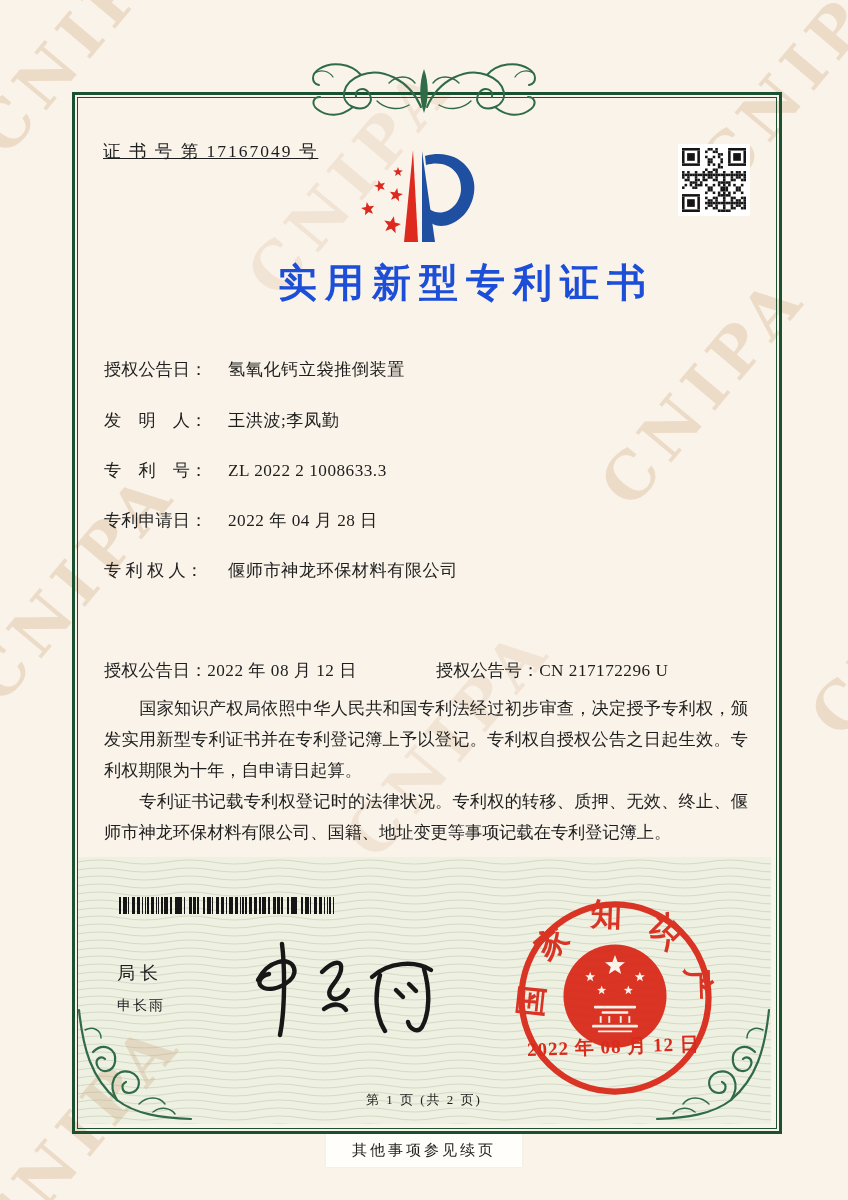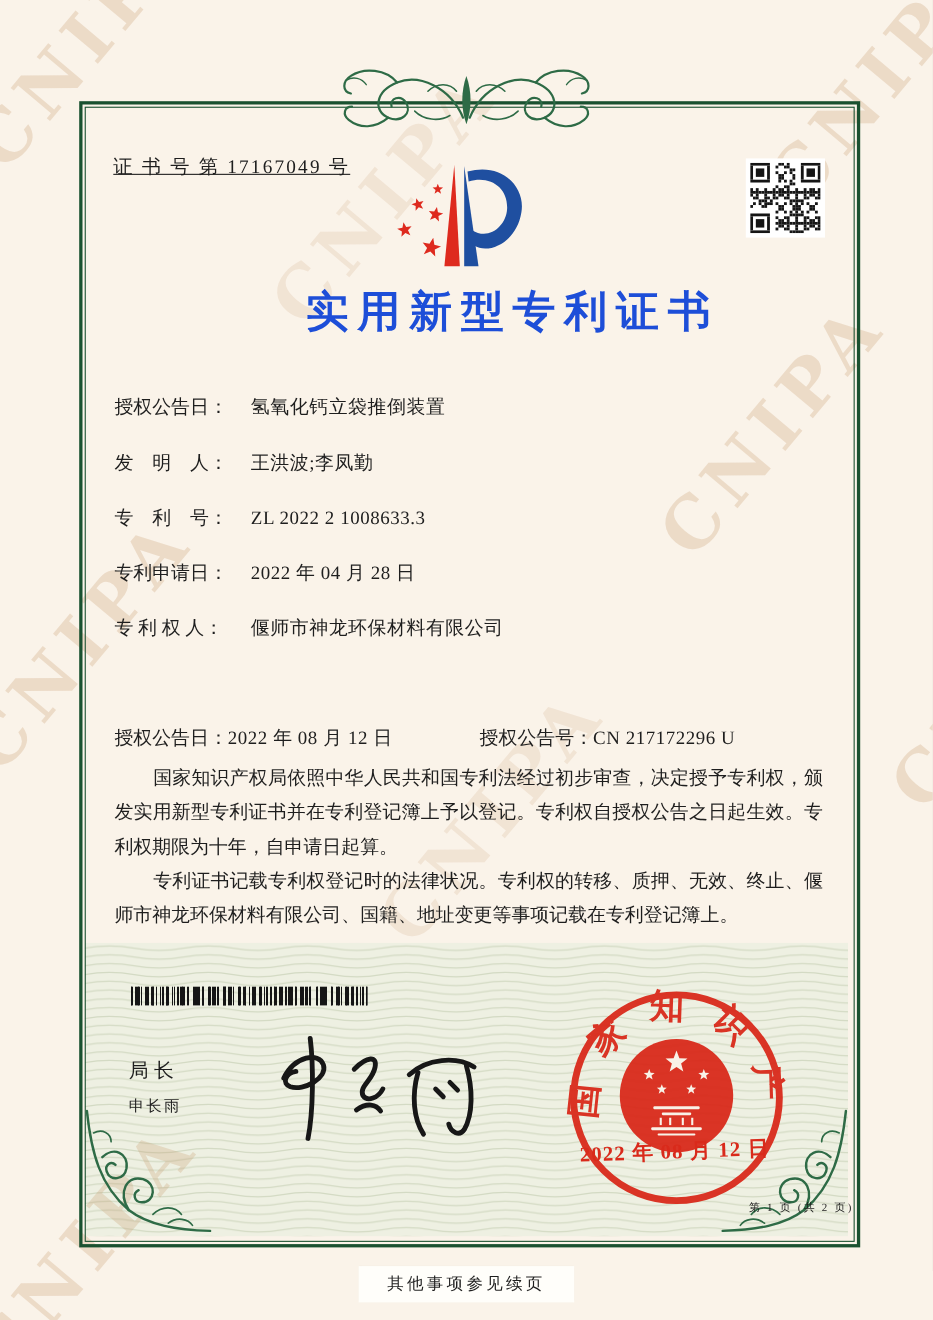--- a/index.html
+++ b/index.html
@@ -54,24 +54,24 @@
   }
   .director-title{position:absolute;left:117px;top:961px;font-size:18px;letter-spacing:5px;z-index:4;}
   .director-name{position:absolute;left:117px;top:997px;font-size:14px;letter-spacing:2px;z-index:4;}
   .signature{position:absolute;left:238px;top:938px;z-index:5;}
   .seal{position:absolute;left:510px;top:893px;z-index:6;opacity:.95;}
   .seal-date{
     position:absolute;left:527px;top:1034px;z-index:7;
     font-size:19px;font-weight:bold;color:#d92a1b;letter-spacing:1px;
     transform:rotate(-2deg);white-space:nowrap;
   }
-  .page-info{position:absolute;left:72px;top:1091px;width:704px;text-align:right;font-size:10px;letter-spacing:2px;z-index:4;}
+  .page-info{position:absolute;left:72px;top:1091px;width:704px;text-align:center;font-size:13px;letter-spacing:2px;z-index:4;}
   .note-box{
     position:absolute;left:50%;top:1134px;transform:translateX(-50%);z-index:4;
-    background:#fffefa;padding:7px 26px;font-size:15px;letter-spacing:3px;box-shadow:0 0 2px rgba(0,0,0,.06);margin-top:17px;
+    background:#fffefa;padding:7px 26px;font-size:15px;letter-spacing:3px;box-shadow:0 0 2px rgba(0,0,0,.06);
   }
   .orn-top{position:absolute;left:293px;top:57px;z-index:4;}
   .flourish{position:absolute;z-index:4;}
   .flourish.bl{left:75px;top:1008px;}
   .flourish.br{left:655px;top:1008px;transform:scaleX(-1);}
 </style>
 </head>
 <body>
 
 <div class="page">

